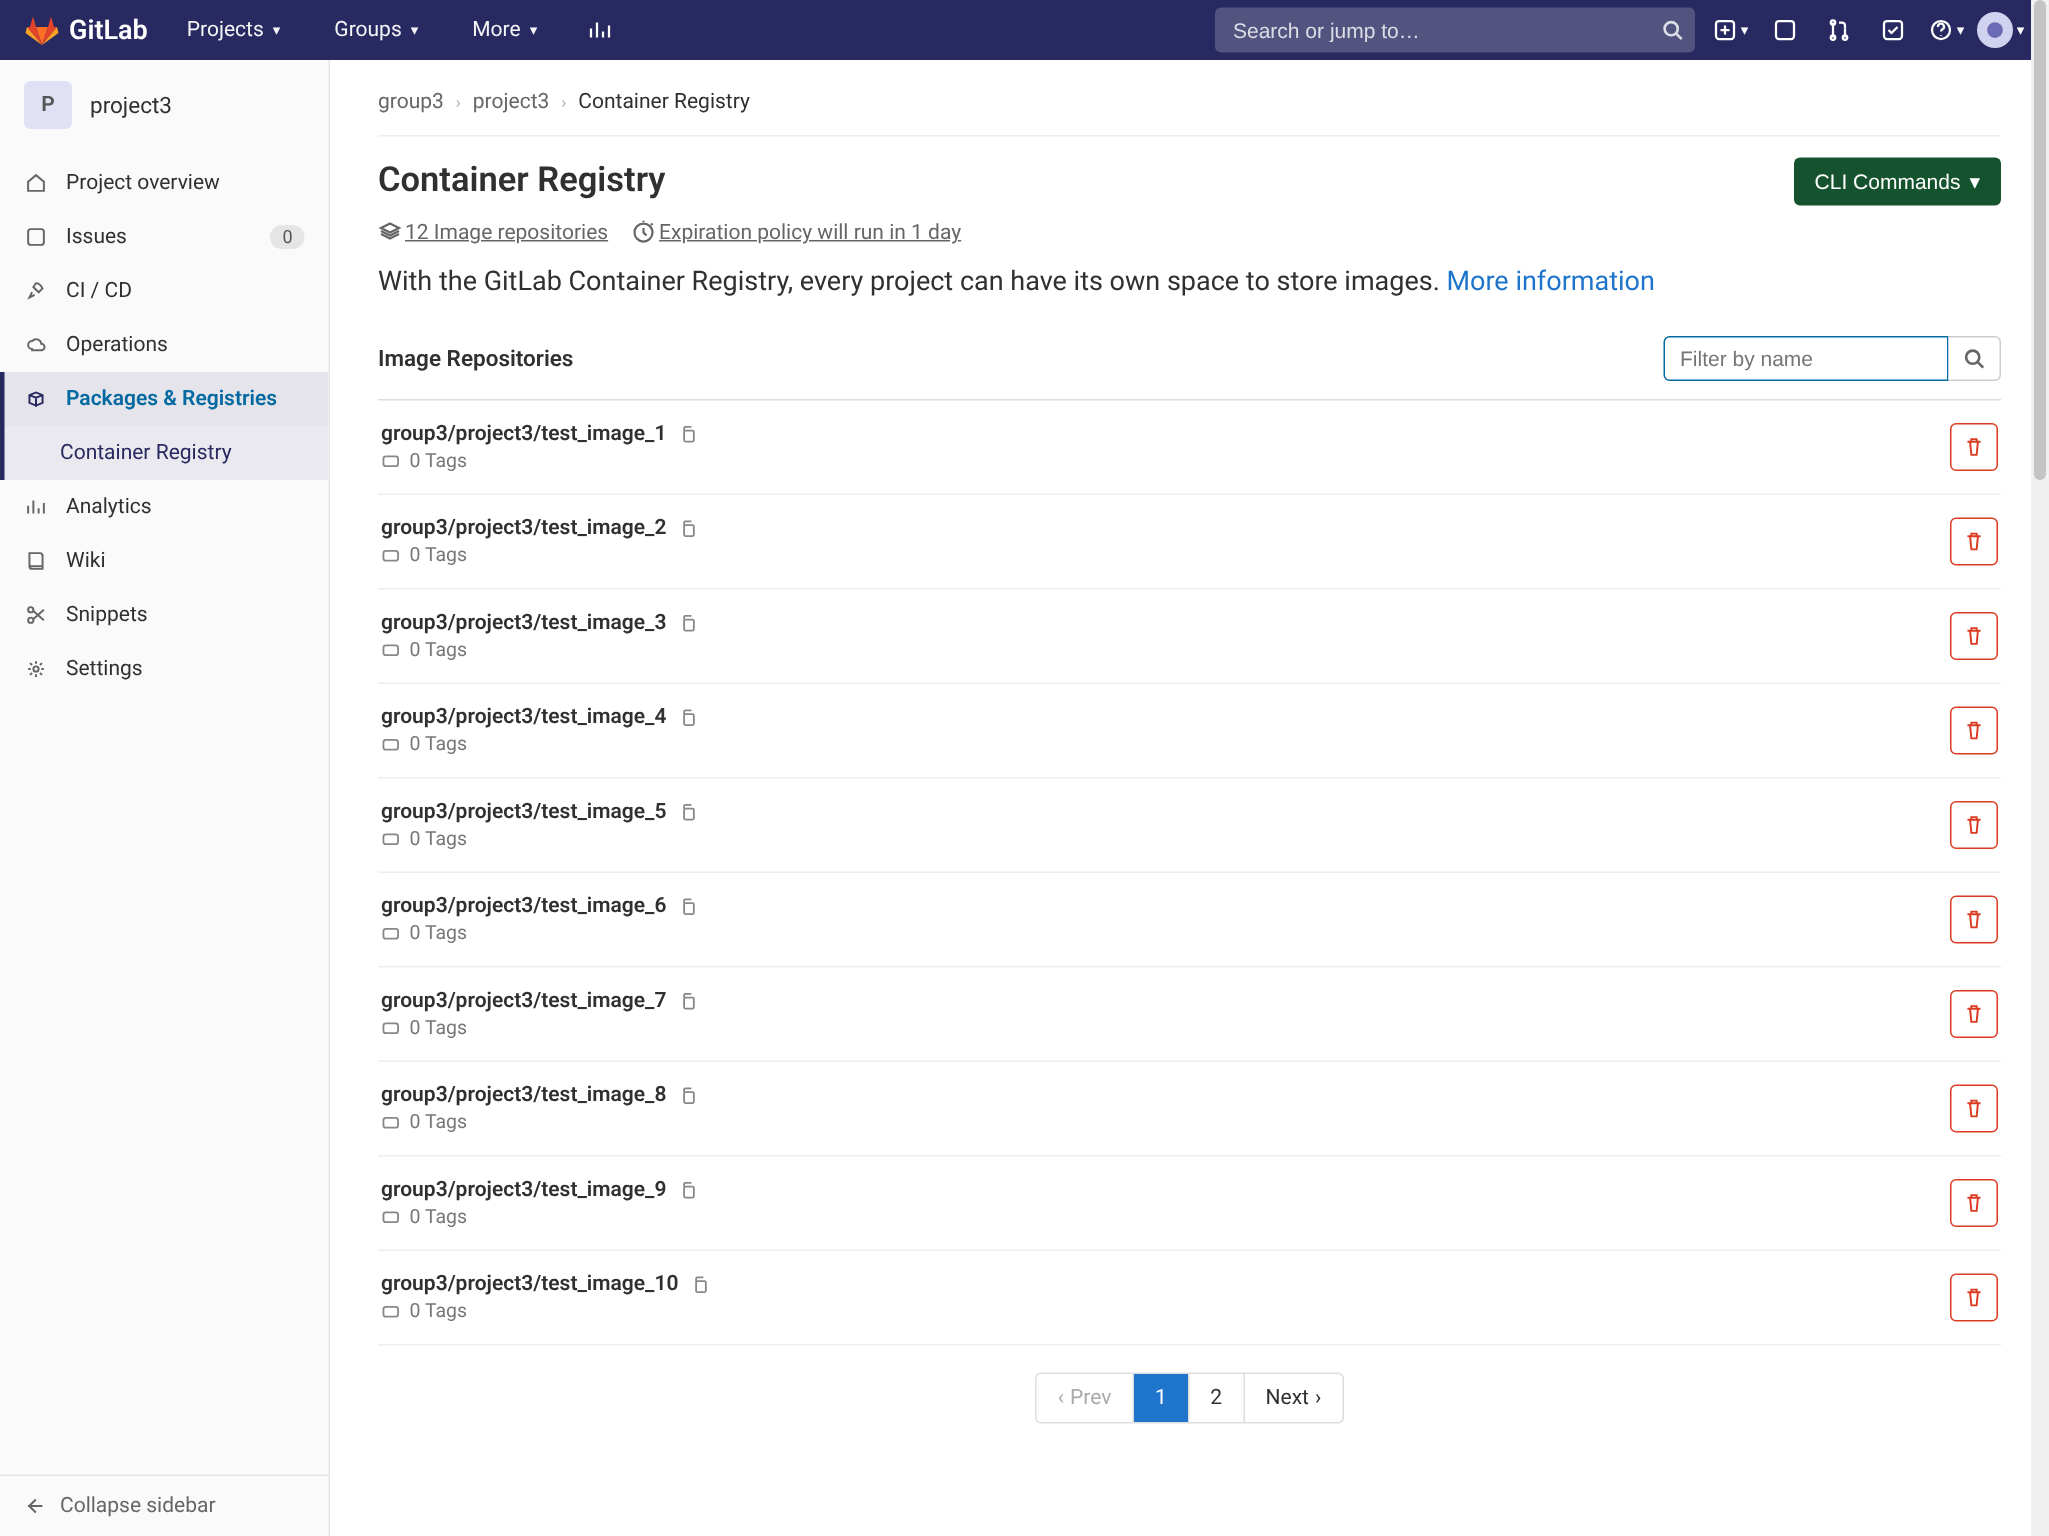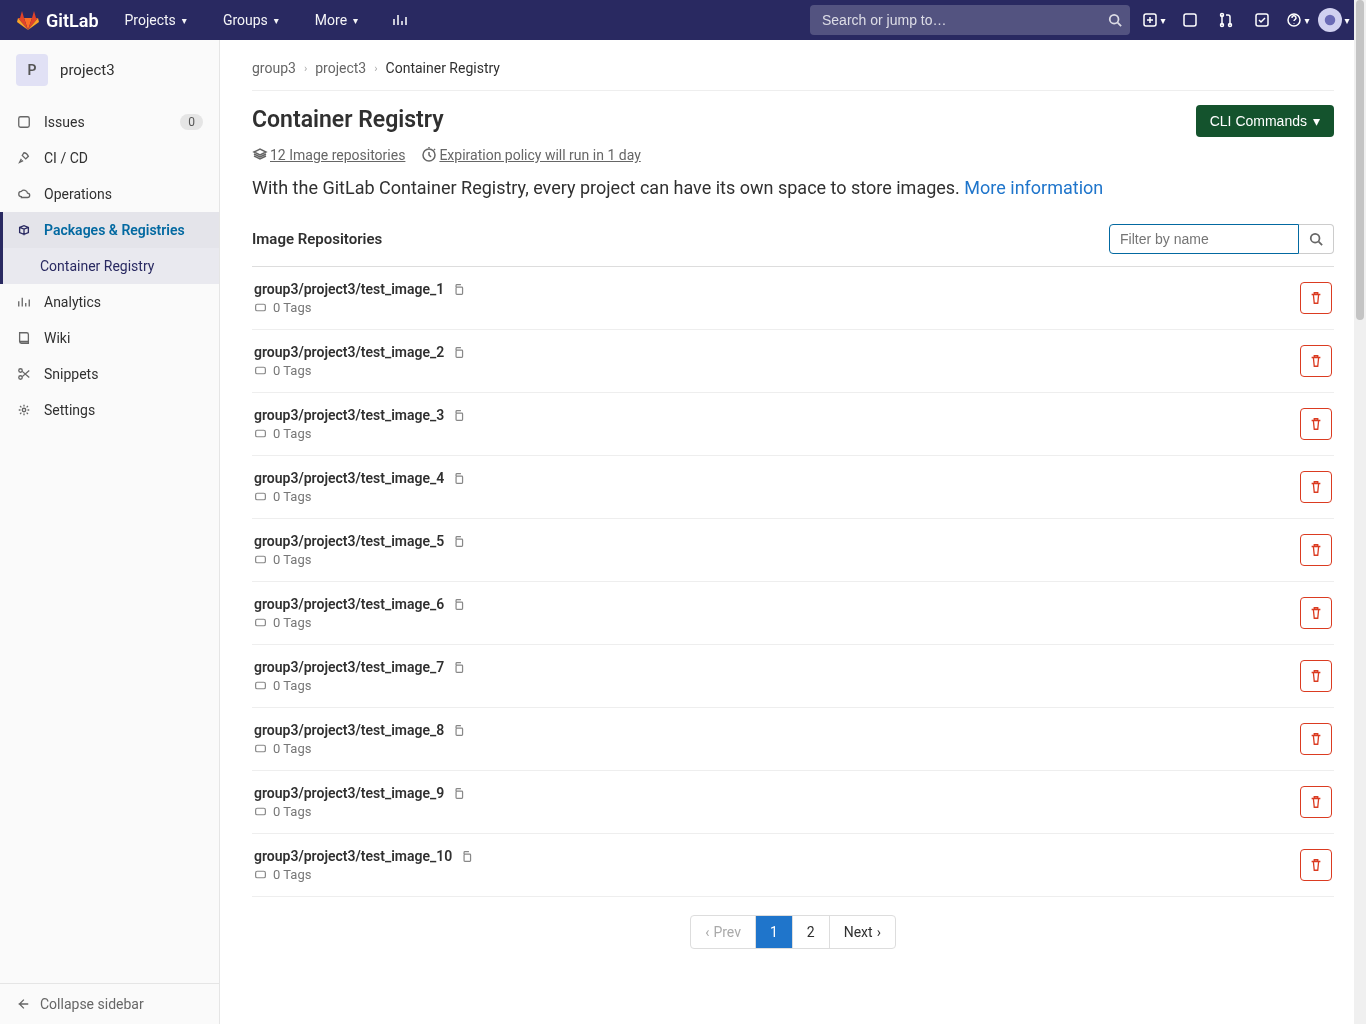--- a/index.html
+++ b/index.html
@@ -171,20 +171,28 @@
 </div>
 
 <div class="layout">
 
   <nav class="sidebar">
     <div class="sidebar-header">
       <div class="proj-avatar">P</div>
       <div class="proj-name">project3</div>
     </div>
     <ul class="sidebar-list">
+      <li class="sidebar-item">
+          <span class="sicon">
+            <svg width="14" height="14" viewBox="0 0 16 16" fill="none" stroke="currentColor" stroke-width="1.5">
+              <path d="M2 7l6-5 6 5v7H2z"></path>
+            </svg>
+          </span>
+          <span>Project overview</span>
+        </li>
       <li class="sidebar-item">
           <span class="sicon">
             <svg width="14" height="14" viewBox="0 0 16 16" fill="none" stroke="currentColor" stroke-width="1.5">
               <rect x="2" y="2" width="12" height="12" rx="2"></rect>
             </svg>
           </span>
           <span>Issues</span>
           <span class="badge-count">0</span>
         </li>
       <li class="sidebar-item">

